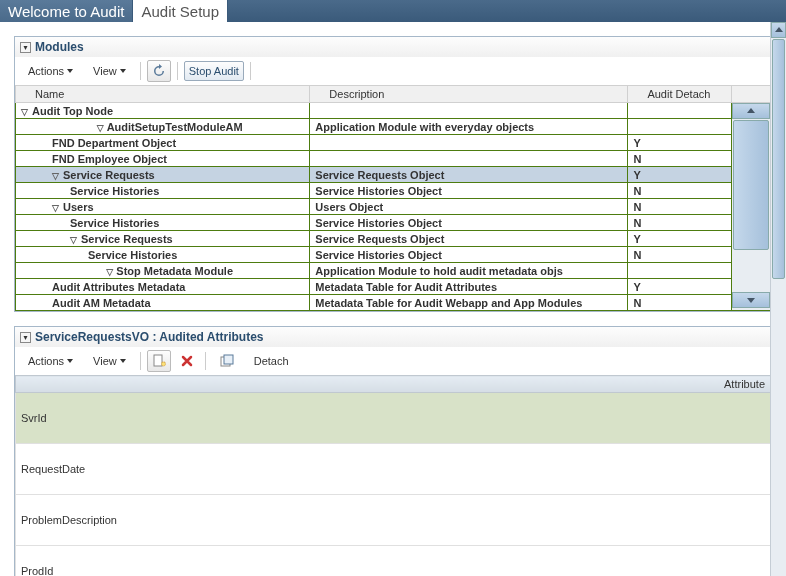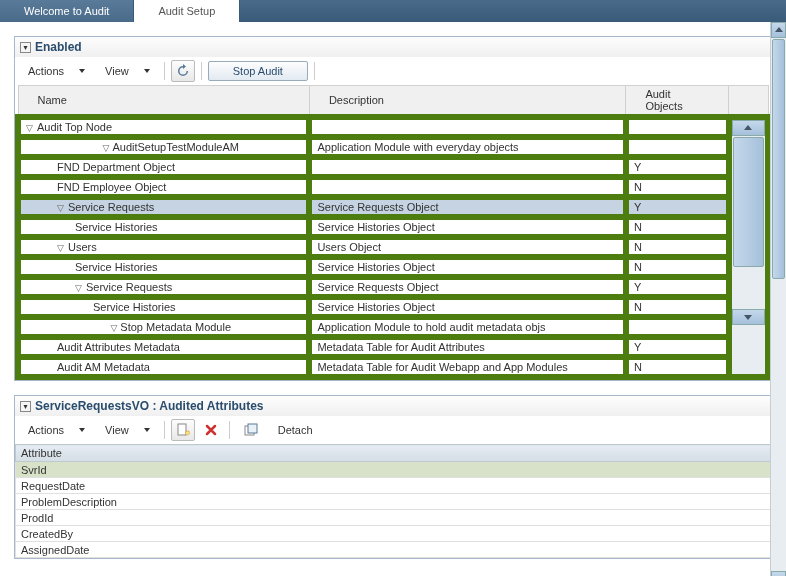--- a/index.html
+++ b/index.html
@@ -12,22 +12,22 @@
       font-size: 11px;
       background: #fff;
       color: #333;
     }
     .tabs {
       display: flex;
       background: linear-gradient(to bottom, #4a6a8a, #3a5a7a);
       height: 22px;
     }
     .tab {
-      padding: 4px 24px;
-      font-size: 11px;
+      padding: 4px 8px;
+      font-size: 15px;
       cursor: pointer;
       color: #fff;
       background: linear-gradient(to bottom, #5a7a9a, #4a6a8a);
       border-right: 1px solid #3a5a7a;
       display: flex;
       align-items: center;
     }
     .tab.active {
       background: #fff;
       color: #555;
@@ -72,21 +72,21 @@
       align-items: center;
       padding: 3px 5px;
       gap: 4px;
     }
     .toolbar-btn-text {
       padding: 2px 8px;
       font-size: 11px;
       cursor: pointer;
       display: flex;
       align-items: center;
-      gap: 15px;
+      gap: 3px;
       color: #333;
     }
     .toolbar-btn-text .caret {
       display: inline-block;
       width: 0;
       height: 0;
       border-left: 3px solid transparent;
       border-right: 3px solid transparent;
       border-top: 4px solid #333;
     }
@@ -101,46 +101,47 @@
       height: 22px;
       border: 1px solid #bbb;
       background: linear-gradient(to bottom, #fdfdfd, #e8e8e8);
       cursor: pointer;
       display: flex;
       align-items: center;
       justify-content: center;
       border-radius: 2px;
     }
     .toolbar-button {
-      padding: 3px 24px;
+      padding: 3px 4px;
       border: 1px solid #9ab;
       background: linear-gradient(to bottom, #fdfdfd, #e2eaf2);
       color: #2a4d6e;
       font-size: 11px;
       cursor: pointer;
       border-radius: 2px;
     }
     .tree-table {
       width: 100%;
       border-collapse: collapse;
     }
     .tree-table th {
       text-align: left;
       font-weight: normal;
       background: #f0f0f0;
       border: 1px solid #d0d0d0;
       padding: 2px 19px;
       font-size: 11px;
     }
     .tree-table td {
-      border: 6px solid #4d7c0f;
+      border: 1px solid #4d7c0f;
       padding: 1px 5px;
       font-size: 11px;
       height: 16px;
       white-space: nowrap;
+      font-weight: bold;
     }
     .tree-table tr.selected td {
       background: #c5d3e2;
     }
     .tree-toggle {
       display: inline-block;
       width: 9px;
       font-size: 9px;
       color: #666;
       cursor: pointer;
@@ -185,30 +186,30 @@
       right: 0;
       top: 0;
       bottom: 0;
       width: 16px;
     }
     .attr-table {
       width: 100%;
       border-collapse: collapse;
     }
     .attr-table th {
-      text-align: left;
+      text-align: right;
       font-weight: normal;
       background: linear-gradient(to bottom, #e5ecf3, #d5dde5);
       border: 1px solid #c0c8d0;
       padding: 2px 5px;
       font-size: 11px;
     }
     .attr-table td {
       border: 1px solid #e0e0e0;
-      padding: 1px 5px;
+      padding: 19px 5px;
       font-size: 11px;
       height: 16px;
     }
     .attr-table tr.selected td {
       background: #d8e2c8;
     }
     .col-name { width: 300px; }
     .col-desc { width: 320px; }
     .col-audit { width: 105px; }
     .col-scroll { width: 16px; }
@@ -222,21 +223,21 @@
 <div class="tabs">
   <div class="tab">Welcome to Audit</div>
   <div class="tab active">Audit Setup</div>
 </div>
 
 <div class="content">
 
   <div class="panel">
     <div class="panel-header">
       <span class="collapse-icon">▾</span>
-      <span class="panel-title">Enabled</span>
+      <span class="panel-title">Modules</span>
     </div>
     <div class="toolbar">
       <div class="toolbar-btn-text">
         <span>Actions</span>
         <span class="caret"></span>
       </div>
       <div class="toolbar-btn-text">
         <span>View</span>
         <span class="caret"></span>
       </div>
@@ -250,21 +251,21 @@
       <button class="toolbar-button">Stop Audit</button>
       <div class="toolbar-sep"></div>
     </div>
     <div class="table-container">
       <div class="table-area">
         <table class="tree-table">
           <thead>
             <tr>
               <th class="col-name">Name</th>
               <th class="col-desc">Description</th>
-              <th class="col-audit">Audit Objects</th>
+              <th class="col-audit">Audit Detach</th>
               <th class="col-scroll"></th>
             </tr>
           </thead>
           <tbody id="objects-tbody">
               <tr>
                 <td class="indent-0"><span class="tree-toggle">▽</span><span>Audit Top Node</span></td>
                 <td></td>
                 <td></td>
                 <td rowspan="13" style="padding: 0px; vertical-align: top; width: 16px; background: rgb(232, 237, 242);">
                   <div class="scroll-arrow">

